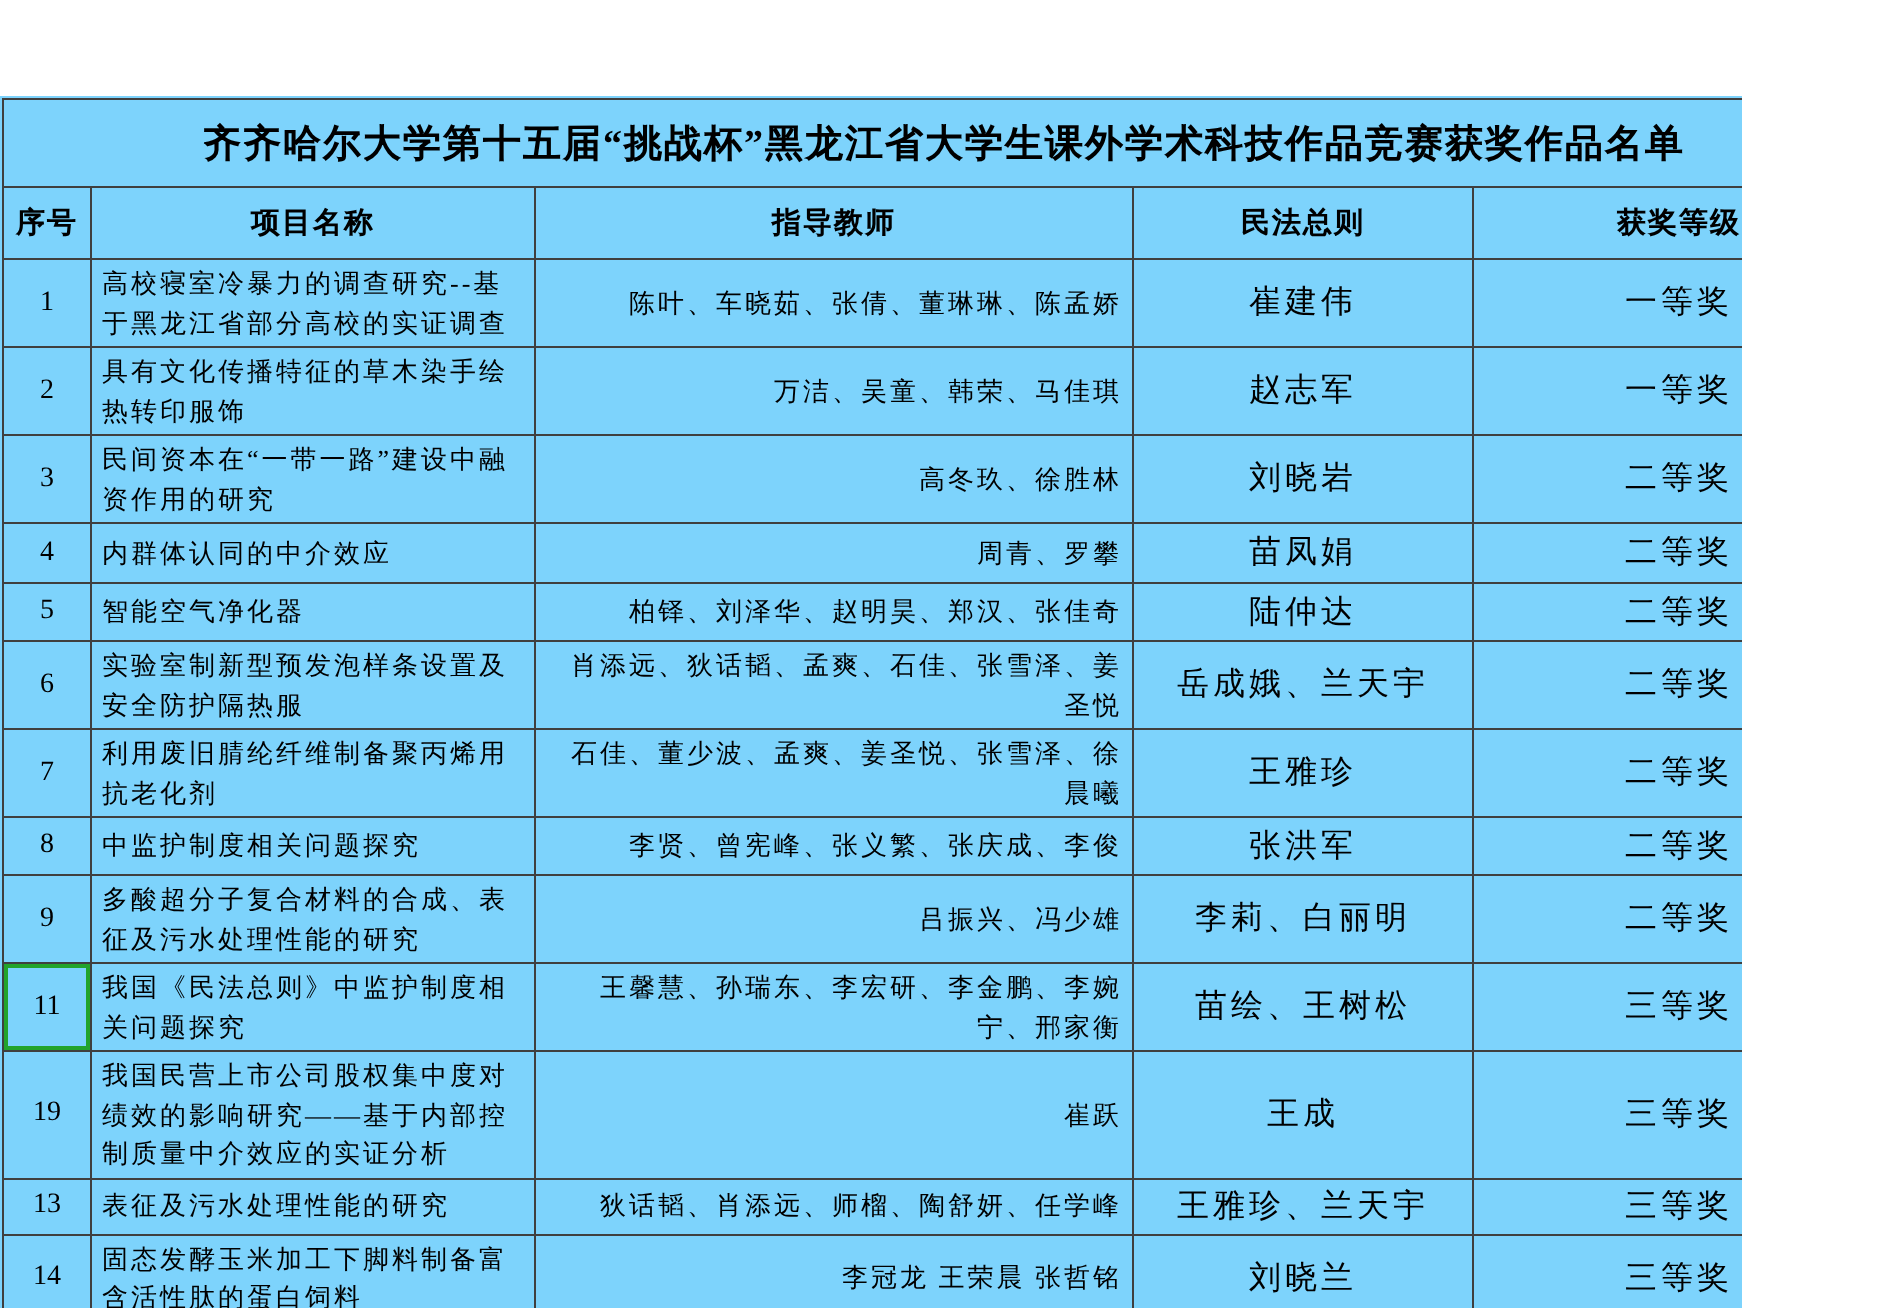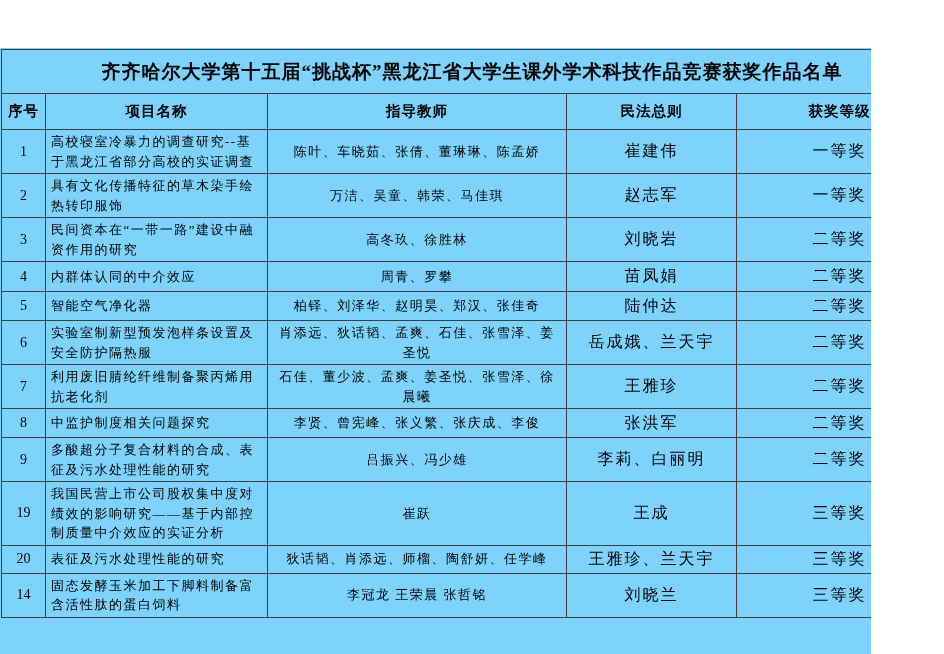--- a/index.html
+++ b/index.html
@@ -49,21 +49,21 @@
     font-size: 14px;
     font-family: "Liberation Serif", serif;
   }
   td.c-project {
     text-align: left;
     font-size: 13px;
     line-height: 1.5;
     letter-spacing: 1.5px;
   }
   td.c-authors {
-    text-align: center;
+    text-align: right;
     font-size: 13px;
     line-height: 1.5;
     letter-spacing: 1.5px;
     font-family: Liberation Serif, serif;
   }
   td.c-advisor, td.c-award {
     text-align: center;
     font-size: 16px;
     letter-spacing: 2px;
   }
@@ -149,29 +149,36 @@
         <td class="c-advisor">张洪军</td>
         <td class="c-award">二等奖</td>
       </tr>
       <tr style="height:43px">
         <td class="c-no">9</td>
         <td class="c-project">多酸超分子复合材料的合成、表征及污水处理性能的研究</td>
         <td class="c-authors">吕振兴、冯少雄</td>
         <td class="c-advisor">李莉、白丽明</td>
         <td class="c-award">二等奖</td>
       </tr>
+      <tr style="height:43px">
+        <td class="c-no" style="box-shadow: rgb(34, 163, 43) 0px 0px 0px 2px inset;">11</td>
+        <td class="c-project">我国《民法总则》中监护制度相关问题探究</td>
+        <td class="c-authors">王馨慧、孙瑞东、李宏研、李金鹏、李婉宁、邢家衡</td>
+        <td class="c-advisor">苗绘、王树松</td>
+        <td class="c-award">三等奖</td>
+      </tr>
       <tr style="height:57px">
         <td class="c-no">19</td>
         <td class="c-project">我国民营上市公司股权集中度对绩效的影响研究——基于内部控制质量中介效应的实证分析</td>
         <td class="c-authors">崔跃</td>
         <td class="c-advisor">王成</td>
         <td class="c-award">三等奖</td>
       </tr>
       <tr style="height:28px">
-        <td class="c-no">20</td>
+        <td class="c-no">13</td>
         <td class="c-project">表征及污水处理性能的研究</td>
         <td class="c-authors">狄话韬、肖添远、师榴、陶舒妍、任学峰</td>
         <td class="c-advisor">王雅珍、兰天宇</td>
         <td class="c-award">三等奖</td>
       </tr>
       <tr style="height:37px">
         <td class="c-no">14</td>
         <td class="c-project">固态发酵玉米加工下脚料制备富含活性肽的蛋白饲料</td>
         <td class="c-authors">李冠龙 王荣晨 张哲铭</td>
         <td class="c-advisor">刘晓兰</td>

